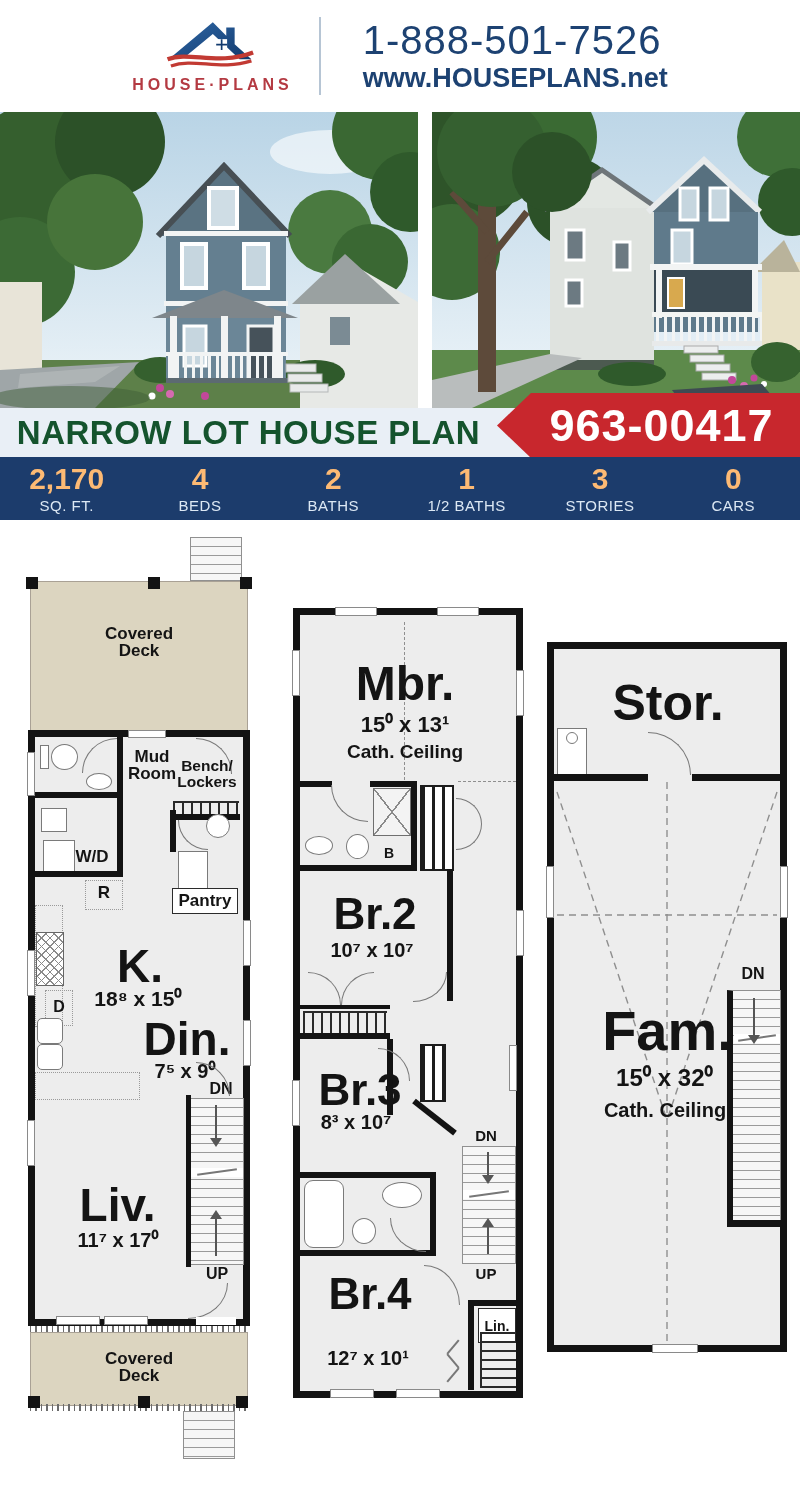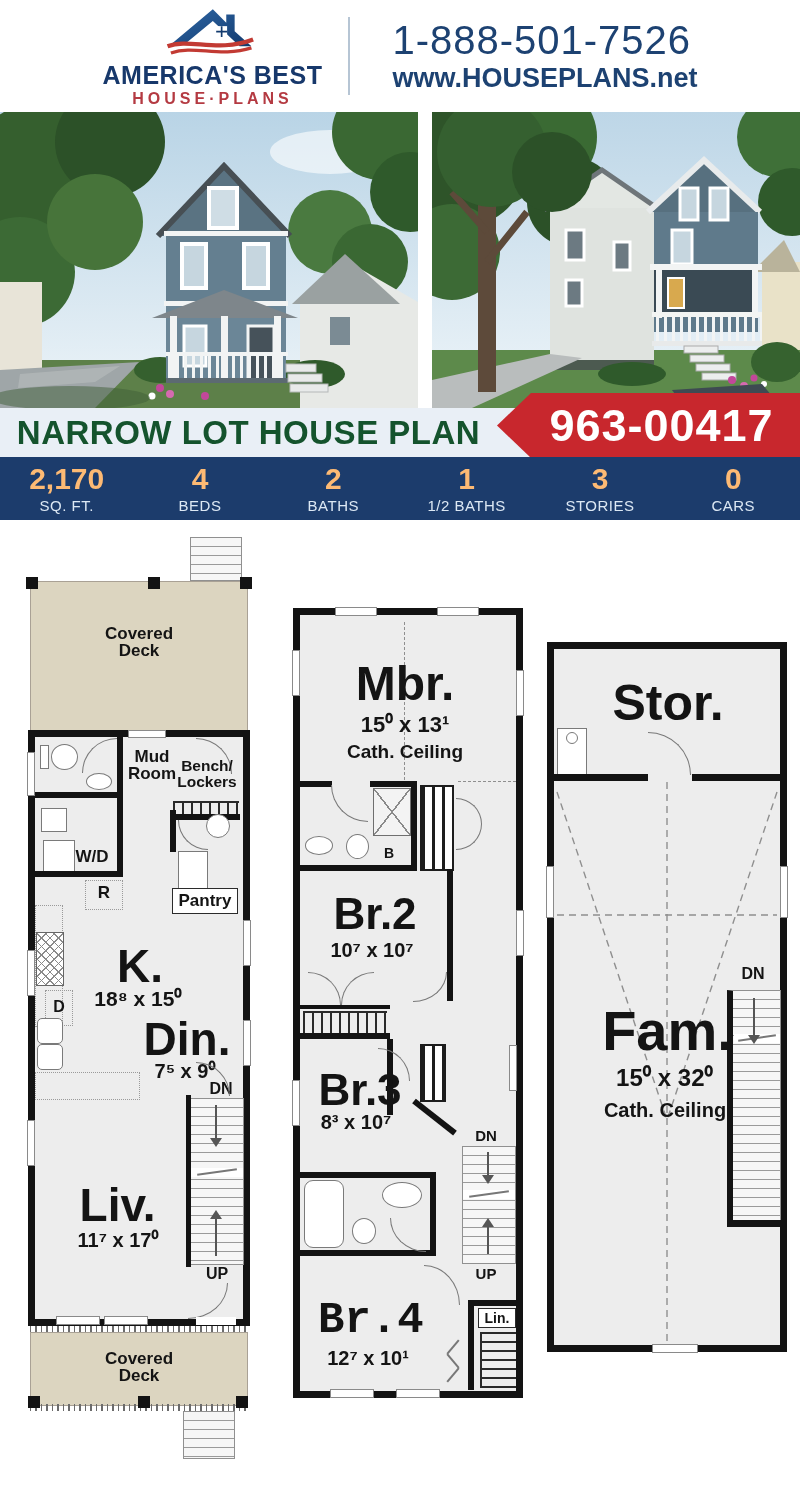--- a/index.html
+++ b/index.html
@@ -91,21 +91,20 @@
                 <stop offset="1" stop-color="#123a6e"></stop>
           </linearGradient>
             </defs>
           <path d="M8 44 L56 4 L72 20 L72 10 L82 10 L82 30 L102 48 L88 48 L56 18 L22 46 Z" fill="url(#lg)"></path>
           <rect x="60" y="24" width="13" height="13" fill="#fff"></rect>
           <path d="M60 30.5 h13 M66.5 24 v13" stroke="#123a6e" stroke-width="2" fill="none"></path>
           <path d="M2 48 C28 38 62 56 104 40" stroke="#c23a33" stroke-width="5" fill="none"></path>
           <path d="M6 56 C34 46 64 62 102 50" stroke="#c23a33" stroke-width="4" fill="none"></path>
         </svg>
       </span>
-      <span class="brand-line1">AMERICA'S BEST</span>
       <span class="brand-line2">HOUSE·PLANS</span>
     </div>
     <div class="hdr-divider"></div>
     <div class="contact">
       <span class="phone">1-888-501-7526</span>
       <span class="website">www.HOUSEPLANS.net</span>
     </div>
   </div>
 
   <div class="photos">
@@ -412,25 +411,25 @@
 
       <div class="wall" style="left:300px;top:652px;width:136px;height:6px;"></div>
       <div class="wall" style="left:430px;top:652px;width:6px;height:84px;"></div>
       <div class="wall" style="left:300px;top:730px;width:136px;height:6px;"></div>
       <div class="fx tub" style="left:304px;top:660px;width:40px;height:68px;"></div>
       <div class="fx round" style="left:352px;top:698px;width:24px;height:26px;"></div>
       <div class="fx oval" style="left:382px;top:662px;width:40px;height:26px;"></div>
       <div class="arc bl" style="left:390px;top:698px;width:36px;height:34px;"></div>
 
       <div class="arc tr" style="left:424px;top:745px;width:36px;height:40px;"></div>
-      <div class="rl" style="left:318px;top:778px;width:104px;font-size:44px;font-family:Liberation Mono, monospace;">Br.4</div>
+      <div class="rl" style="left:318px;top:752px;width:104px;font-size:44px;">Br.4</div>
       <div class="rl" style="left:306px;top:828px;width:124px;font-size:20px;">12⁷ x 10¹</div>
       <div class="wall" style="left:468px;top:780px;width:48px;height:6px;"></div>
       <div class="wall" style="left:468px;top:786px;width:6px;height:84px;"></div>
-      <div class="labelbox" style="left:478px;top:788px;width:38px;height:20px;font-size:14px;">Lin.</div>
+      <div class="labelbox" style="left:478px;top:788px;width:38px;height:35px;font-size:14px;">Lin.</div>
       <div class="lockers rot" style="left:480px;top:812px;width:36px;height:56px;"></div>
       <div class="ln" style="left:452px;top:818px;width:2px;height:18px;transform:rotate(40deg);"></div>
       <div class="ln" style="left:452px;top:832px;width:2px;height:18px;transform:rotate(-40deg);"></div>
       <div class="ln" style="left:452px;top:846px;width:2px;height:18px;transform:rotate(40deg);"></div>
       <div class="win" style="left:330px;top:869px;width:44px;height:9px;"></div>
       <div class="win" style="left:396px;top:869px;width:44px;height:9px;"></div>
     </div>
 
     <div>
       <div class="house" style="left:547px;top:122px;width:240px;height:710px;"></div>

